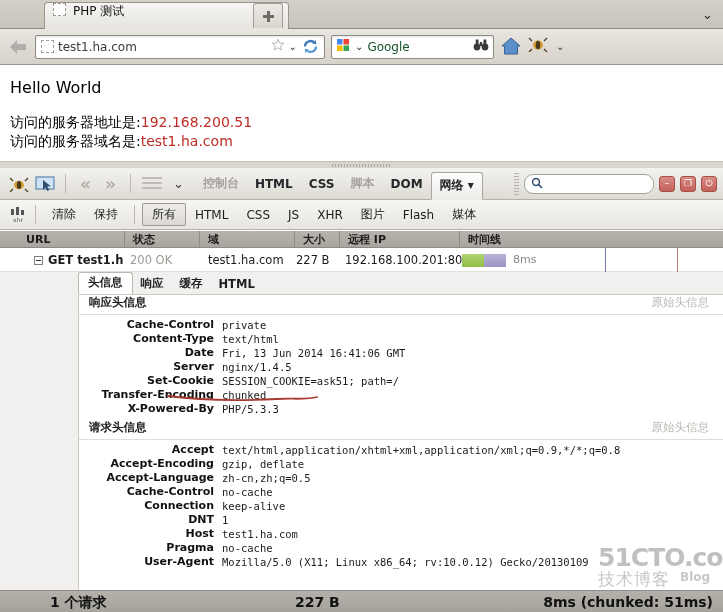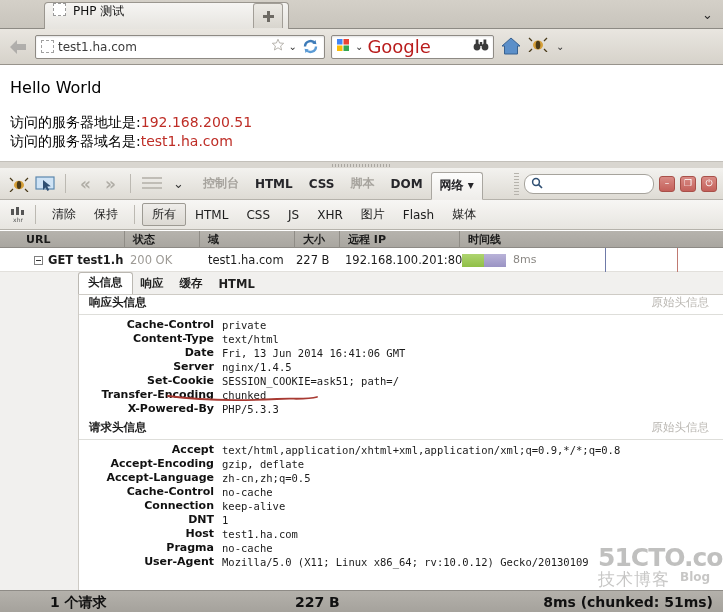--- a/index.html
+++ b/index.html
@@ -65,21 +65,21 @@
   .url-icon { width: 13px; height: 13px; border: 1px dashed #a0a0a0; flex:0 0 auto; }
   .url-text { flex: 1; font-size: 12px; color: #3b3b3b; white-space: nowrap; overflow:hidden;}
   .mini-chev { font-size: 10px; color: #333; }
   .reload { width: 19px; height: 19px; flex: 0 0 auto; }
   .searchbar {
     flex: 0 0 auto; width: 163px; height: 24px; background: #fff;
     border: 1px solid #8e8a84; border-radius: 2px;
     display: flex; align-items: center; padding: 0 4px 0 4px; gap: 4px;
     box-shadow: inset 0 1px 2px rgba(0,0,0,.12);
   }
-  .search-text { flex:1; font-size: 18px; color: #b91c1c; }
+  .search-text { flex:1; font-size: 12px; color: #14532d; }
   .nav-icon { width: 22px; height: 22px; flex:0 0 auto; }
 
   
   .page {
     position: absolute; left: 0; top: 66px; width: 723px; height: 103px;
     background: #fff; padding: 10px 10px 0 10px;
   }
   .h1 { font-size: 16px; color: #000; margin: 2px 0 16px 0; }
   .pline { font-size: 14px; color: #000; line-height: 19px; white-space: nowrap; }
   .red { color: #be2d26; }

